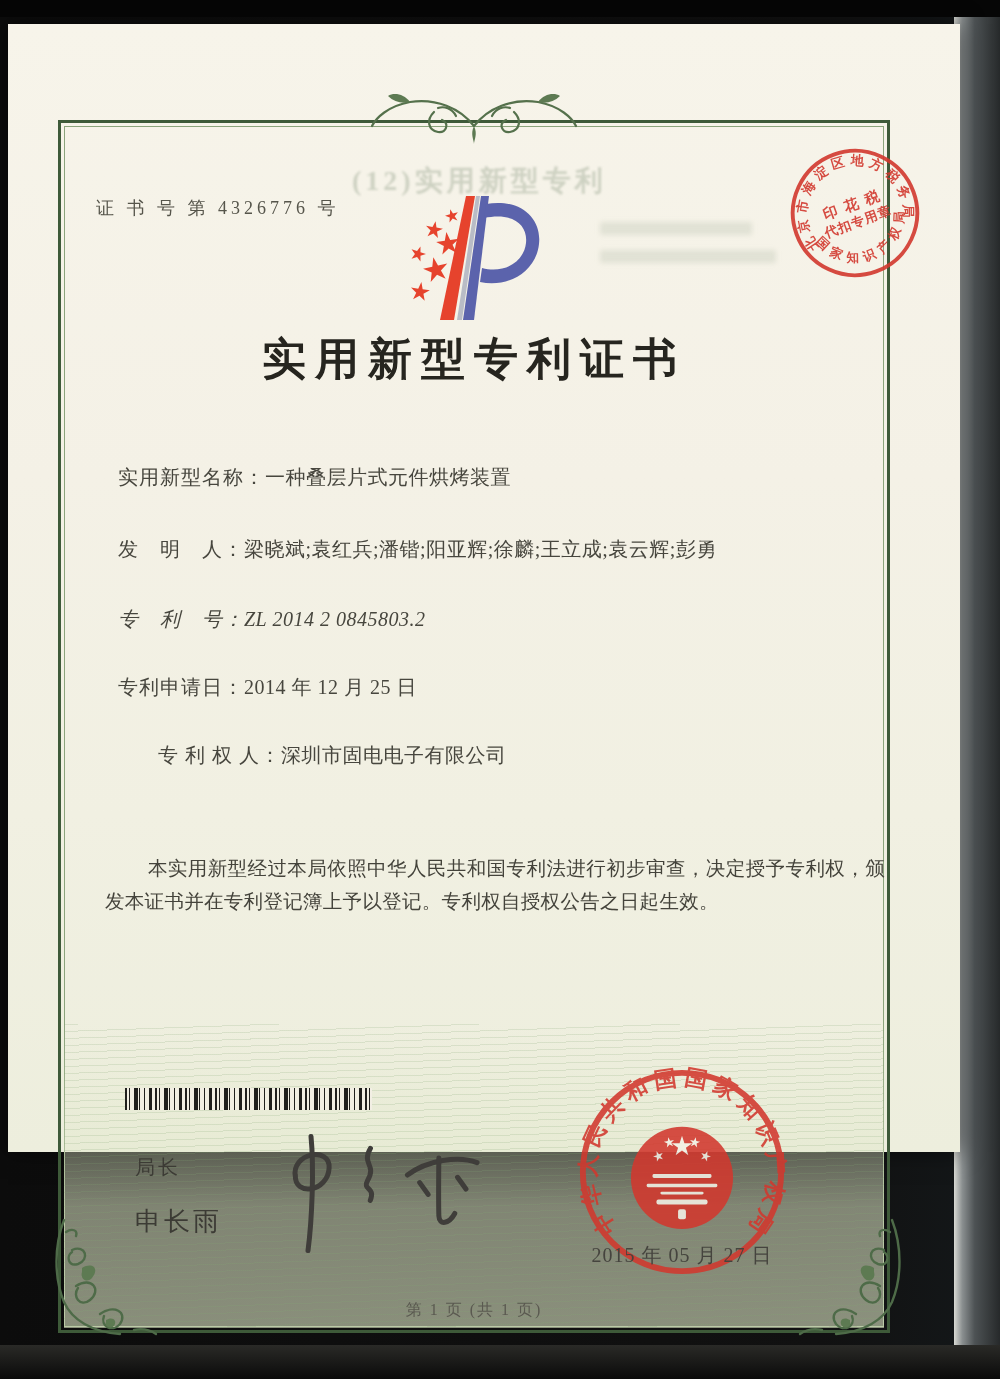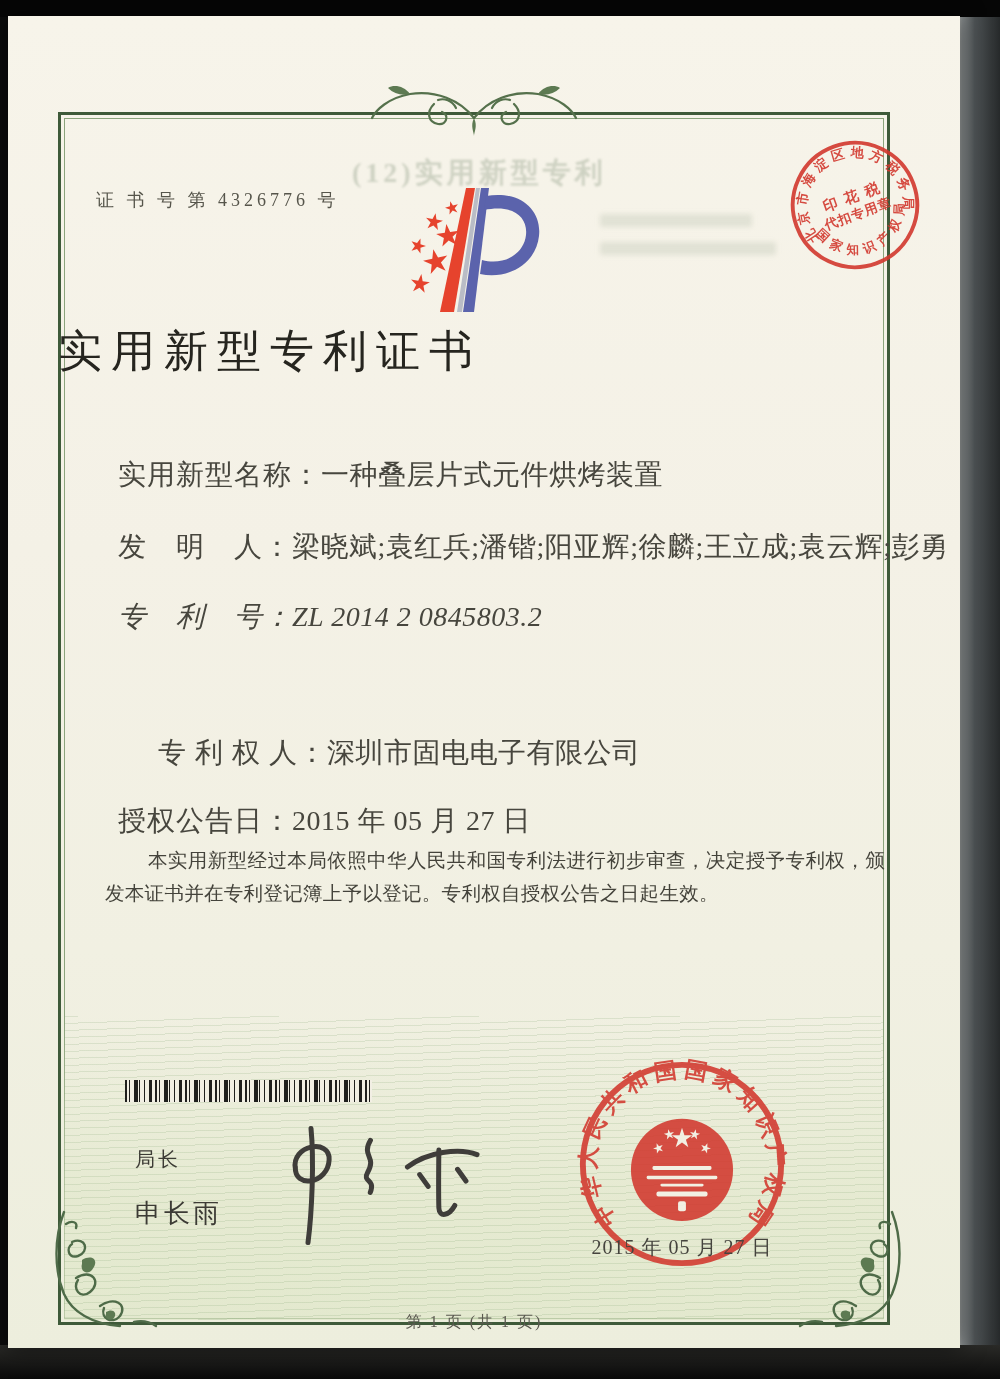--- a/index.html
+++ b/index.html
@@ -9,21 +9,21 @@
     font-family:"Liberation Serif","DejaVu Serif",serif;
   }
   
   .desk-right{position:absolute;right:0;top:0;width:46px;height:1379px;
     background:linear-gradient(90deg,#d9dad4 0%,#8a8f90 18%,#4d5254 45%,#26292a 100%);}
   .desk-bottom{position:absolute;left:0;bottom:0;width:1000px;height:34px;
     background:linear-gradient(180deg,#2a2a27 0%,#0a0a0a 100%);}
   .desk-top{position:absolute;left:0;top:0;width:1000px;height:17px;background:#060606;}
 
   .paper{
-    position:absolute;left:8px;top:16px;width:952px;height:1332px;
+    position:absolute;left:8px;top:24px;width:952px;height:1128px;
     background:linear-gradient(180deg,#f7f4ea 0%,#f4f1e6 40%,#f1f0e2 70%,#edeedd 100%);
     box-shadow:0 0 22px rgba(0,0,0,.55);
   }
   .frame{
     position:absolute;left:50px;top:96px;width:832px;height:1213px;
     border:3px solid #3e5a39;box-sizing:border-box;
   }
   .frame::after{content:"";position:absolute;inset:3px;border:1px solid #8ba47c;}
   .waves{
     position:absolute;left:56px;top:1000px;width:820px;height:304px;
@@ -35,24 +35,24 @@
 
   .cert-no{position:absolute;left:88px;top:172px;font-size:18px;letter-spacing:4px;color:#56554b;}
   .showthrough{position:absolute;left:344px;top:138px;font-size:28px;font-weight:700;
     color:rgba(168,178,158,.50);letter-spacing:4px;filter:blur(1.1px);}
   .ghost{position:absolute;background:rgba(178,188,168,.30);filter:blur(2.5px);border-radius:2px;}
   .ghost.g1{left:592px;top:198px;width:152px;height:13px;}
   .ghost.g2{left:592px;top:226px;width:176px;height:13px;}
 
   .logo{position:absolute;left:388px;top:168px;}
 
-  .title{position:absolute;left:50px;top:306px;width:832px;text-align:left;
-    font-size:44px;font-weight:400;color:#26251f;letter-spacing:9px;}
-
-  .field{position:absolute;left:110px;width:780px;font-size:28px;color:#47463e;letter-spacing:.5px;white-space:nowrap;}
+  .title{position:absolute;left:50px;top:306px;width:832px;text-align:center;
+    font-size:44px;font-weight:700;color:#26251f;letter-spacing:9px;}
+
+  .field{position:absolute;left:110px;width:780px;font-size:20px;color:#47463e;letter-spacing:.5px;white-space:nowrap;}
   .field .lbl{letter-spacing:1px;}
   .f0{top:440px;} .f1{top:512px;} .f2{top:582px;font-style:italic;} .f3{top:650px;} .f4{top:718px;margin-left:40px;} .f5{top:786px;}
 
   .bodytext{position:absolute;left:97px;top:828px;width:780px;font-size:19.5px;color:#44433b;
     line-height:33px;text-align:justify;letter-spacing:.3px;}
   .bodytext p{margin:0;text-indent:2.2em;}
 
   .barcode{position:absolute;left:117px;top:1064px;width:247px;height:22px;
     background:repeating-linear-gradient(90deg,
       #20201e 0 2px,#f2efe4 2px 4px,#20201e 4px 5px,#f2efe4 5px 9px,
@@ -63,21 +63,21 @@
   .sig-name{position:absolute;left:127px;top:1180px;font-size:26px;color:#3c3b35;letter-spacing:3px;}
   .sig-script{position:absolute;left:258px;top:1098px;transform:rotate(-2deg);}
 
   .seal{position:absolute;left:566px;top:1040px;width:216px;height:216px;}
   .seal-date{position:absolute;left:556px;top:1218px;width:236px;text-align:center;
     font-size:20px;color:#45443e;letter-spacing:1px;}
 
   .stamp{position:absolute;left:779px;top:121px;width:136px;height:136px;transform:rotate(-20deg);}
 
   .footer{position:absolute;left:50px;top:1276px;width:832px;text-align:center;
-    font-size:16px;color:#5a5950;letter-spacing:2px;margin-top:20px;}
+    font-size:16px;color:#5a5950;letter-spacing:2px;}
 
   .orn{position:absolute;pointer-events:none;}
   .orn-top{left:356px;top:62px;}
   .orn-bl{left:40px;top:1192px;}
   .orn-br{left:788px;top:1192px;transform:scaleX(-1);}
 </style>
 </head>
 <body>
 
 <div class="desk-right"></div>
@@ -154,22 +154,22 @@
       <use href="#star" transform="translate(40,78) scale(13) rotate(-12)"></use>
       <use href="#star" transform="translate(24,100) scale(10) rotate(8)"></use>
     </g>
   </svg>
 
   <div class="title">实用新型专利证书</div>
 
   <div class="field f0"><span class="lbl">实用新型名称：</span><span>一种叠层片式元件烘烤装置</span></div>
   <div class="field f1"><span class="lbl">发　明　人：</span><span>梁晓斌;袁红兵;潘锴;阳亚辉;徐麟;王立成;袁云辉;彭勇</span></div>
   <div class="field f2"><span class="lbl">专　利　号：</span><span>ZL 2014 2 0845803.2</span></div>
+  <div class="field f3"><span class="lbl">专利申请日：</span><span>2014 年 12 月 25 日</span></div>
   <div class="field f4"><span class="lbl">专 利 权 人：</span><span>深圳市固电电子有限公司</span></div>
-  <div class="field f5"><span class="lbl">授权公告日：</span><span>2015 年 05 月 27 日</span></div>
 
   <div class="bodytext">
     <p>本实用新型经过本局依照中华人民共和国专利法进行初步审查，决定授予专利权，颁发本证书并在专利登记簿上予以登记。专利权自授权公告之日起生效。</p>
   </div>
 
   <div class="barcode"></div>
 
   <div class="sig-role">局长</div>
   <div class="sig-name">申长雨</div>
 

